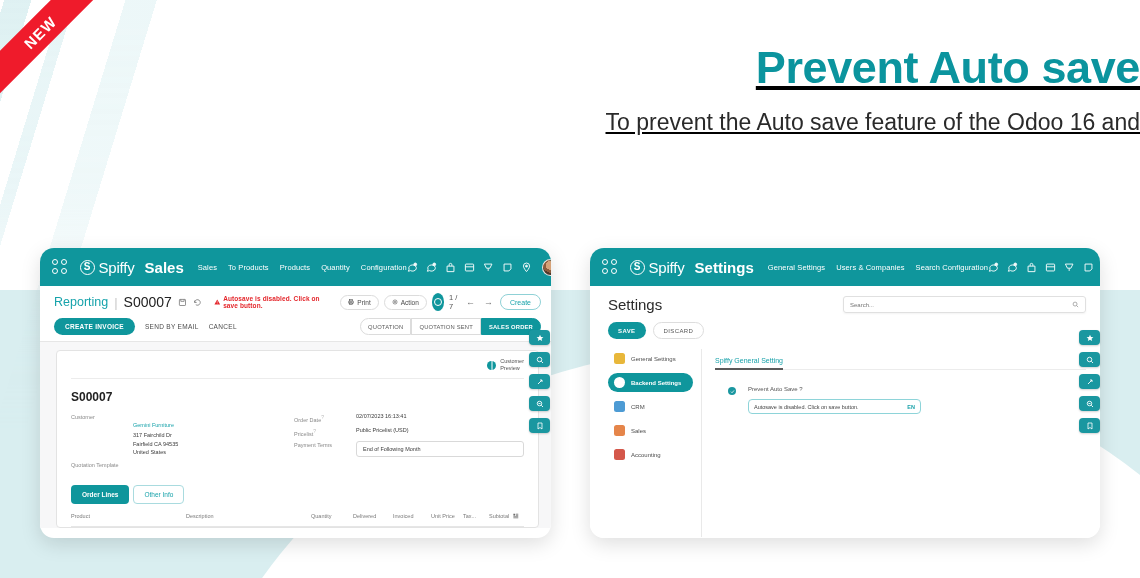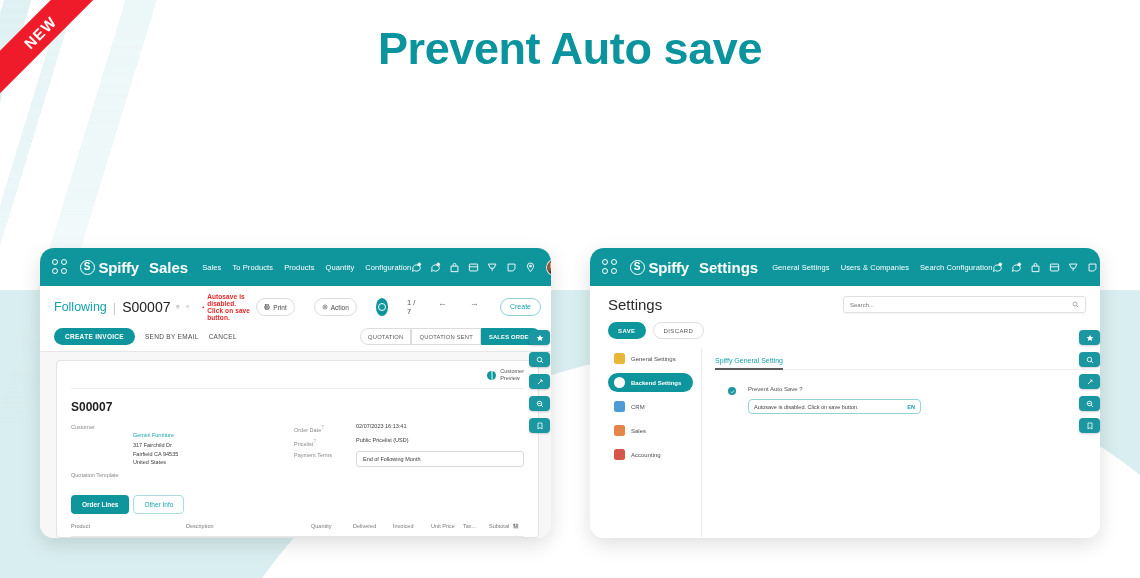--- a/index.html
+++ b/index.html
@@ -41,21 +41,21 @@
     background: #ef1b2b;
     transform: rotate(-45deg);
     z-index: 30;
     display: flex; align-items: center; justify-content: center;
   }
   .ribbon-label {
     color: #fff; font-size: 15px; font-weight: bold; letter-spacing: 1.2px;
   }
 
   
-  .headings { position: relative; z-index: 10; text-align: center; padding-top: 23px; }
+  .headings { position: relative; z-index: 10; text-align: right; padding-top: 42px; text-decoration: underline; }
   .main-title {
     font-size: 45px; font-weight: bold; color: #0b949e; letter-spacing: -.4px;
   }
   .subtitle {
     margin-top: 14px; font-size: 23px; color: #2a2a2a; line-height: 1.28;
   }
 
   
   .window {
     position: absolute; z-index: 12;
@@ -73,21 +73,21 @@
     color: #fff;
   }
   .nav-apps { width: 16px; height: 16px; display: grid; grid-template-columns: 1fr 1fr; gap: 2.5px; margin-right: 13px; }
   .nav-apps i { width: 6px; height: 6px; border-radius: 50%; border: 1.6px solid #fff; display: block; }
   .brand { display: flex; align-items: center; gap: 4px; margin-right: 10px; }
   .brand-mark {
     width: 15px; height: 15px; border: 1.4px solid #fff; border-radius: 50%;
     display: flex; align-items: center; justify-content: center;
     font-size: 10px; font-weight: bold; line-height: 1;
   }
-  .brand-text { font-size: 15px; font-weight: bold; letter-spacing: -.2px; }
+  .brand-text { font-size: 15px; font-weight: normal; letter-spacing: -.2px; }
   .app-name { font-size: 15px; font-weight: 600; margin-right: 14px; }
   .nav-menu { display: flex; gap: 11px; font-size: 7.5px; letter-spacing: .1px; }
   .nav-menu span { cursor: pointer; white-space: nowrap; }
   .nav-right { margin-left: auto; display: flex; align-items: center; gap: 8px; }
   .nav-ico { width: 11px; height: 11px; opacity: .95; display: block; }
   .avatar {
     width: 17px; height: 17px; border-radius: 50%;
     background: radial-gradient(circle at 50% 35%, #d6a278 0 38%, #8d5c3c 38% 60%, #4e392c 60% 100%);
     border: 1.4px solid rgba(255,255,255,.85); margin-left: 2px;
   }
@@ -100,21 +100,21 @@
   .cp-row1 { display: flex; align-items: center; gap: 6px; }
   .bc-root { font-size: 12.5px; color: #16a3ab; cursor: pointer; }
   .bc-sep  { color: #c9c9c9; font-size: 13px; }
   .bc-cur  { font-size: 14px; color: #222; font-weight: 500; }
   .ico-btn {
     width: 11px; height: 11px; color: #6b6b6b; cursor: pointer;
     display: inline-flex; align-items: center; justify-content: center;
   }
   .warn { display: flex; align-items: center; gap: 3px; margin-left: 6px; }
   .warn-text { color: #e4262b; font-size: 6.5px; font-weight: 600; letter-spacing: .1px; }
-  .cp-actions { margin-left: auto; display: flex; gap: 19px; }
+  .cp-actions { margin-left: auto; display: flex; align-items: center; gap: 5px; }
   .pill {
     border: 1px solid #dcdcdc; border-radius: 12px; background: #fff;
     font-size: 6.5px; color: #4a4a4a; padding: 3px 7px;
     display: inline-flex; align-items: center; gap: 3px; cursor: pointer;
   }
   .circle-btn {
     width: 18px; height: 18px; border-radius: 50%; background: #0f969c;
     display: inline-flex; align-items: center; justify-content: center; cursor: pointer;
   }
   .circle-btn i { width: 8px; height: 8px; border: 1.6px solid #fff; border-radius: 50%; display: block; }
@@ -255,20 +255,21 @@
 <div class="bg-bottom-arc"></div>
 <div class="bg-stripes"></div>
 
 <div class="ribbon">
   <span class="ribbon-label">NEW</span>
 </div>
 
 <div class="headings">
   <div class="main-title">Prevent Auto save</div>
   <div class="subtitle">
+    <div>To prevent the Auto save feature of the Odoo 16 and</div>
   </div>
 </div>
 
 <div class="window win-left">
 
   <div class="navbar">
     <div class="nav-apps">
         <i></i>
         <i></i>
         <i></i>
@@ -313,21 +314,21 @@
       <svg class="nav-ico" viewBox="0 0 16 16" fill="none" stroke="#fff" stroke-width="1.4">
           <path d="M8 14 C8 14 12.5 8.8 12.5 6 A4.5 4.5 0 0 0 3.5 6 C3.5 8.8 8 14 8 14Z"></path>
           <circle cx="8" cy="6" r="1.4" fill="#fff"></circle>
         </svg>
       <div class="avatar"></div>
     </div>
   </div>
 
   <div class="cp">
     <div class="cp-row1">
-      <span class="bc-root">Following</span>
+      <span class="bc-root">Reporting</span>
       <span class="bc-sep">|</span>
       <span class="bc-cur">S00007</span>
       <span class="ico-btn">
         <svg viewBox="0 0 16 16" fill="none" stroke="#6b6b6b" stroke-width="1.3">
             <rect x="2.5" y="2.5" width="11" height="11" rx="1.2"></rect>
             <path d="M5 2.5 V6 H11 V2.5"></path>
           </svg>
       </span>
       <span class="ico-btn">
         <svg viewBox="0 0 16 16" fill="none" stroke="#6b6b6b" stroke-width="1.3">

